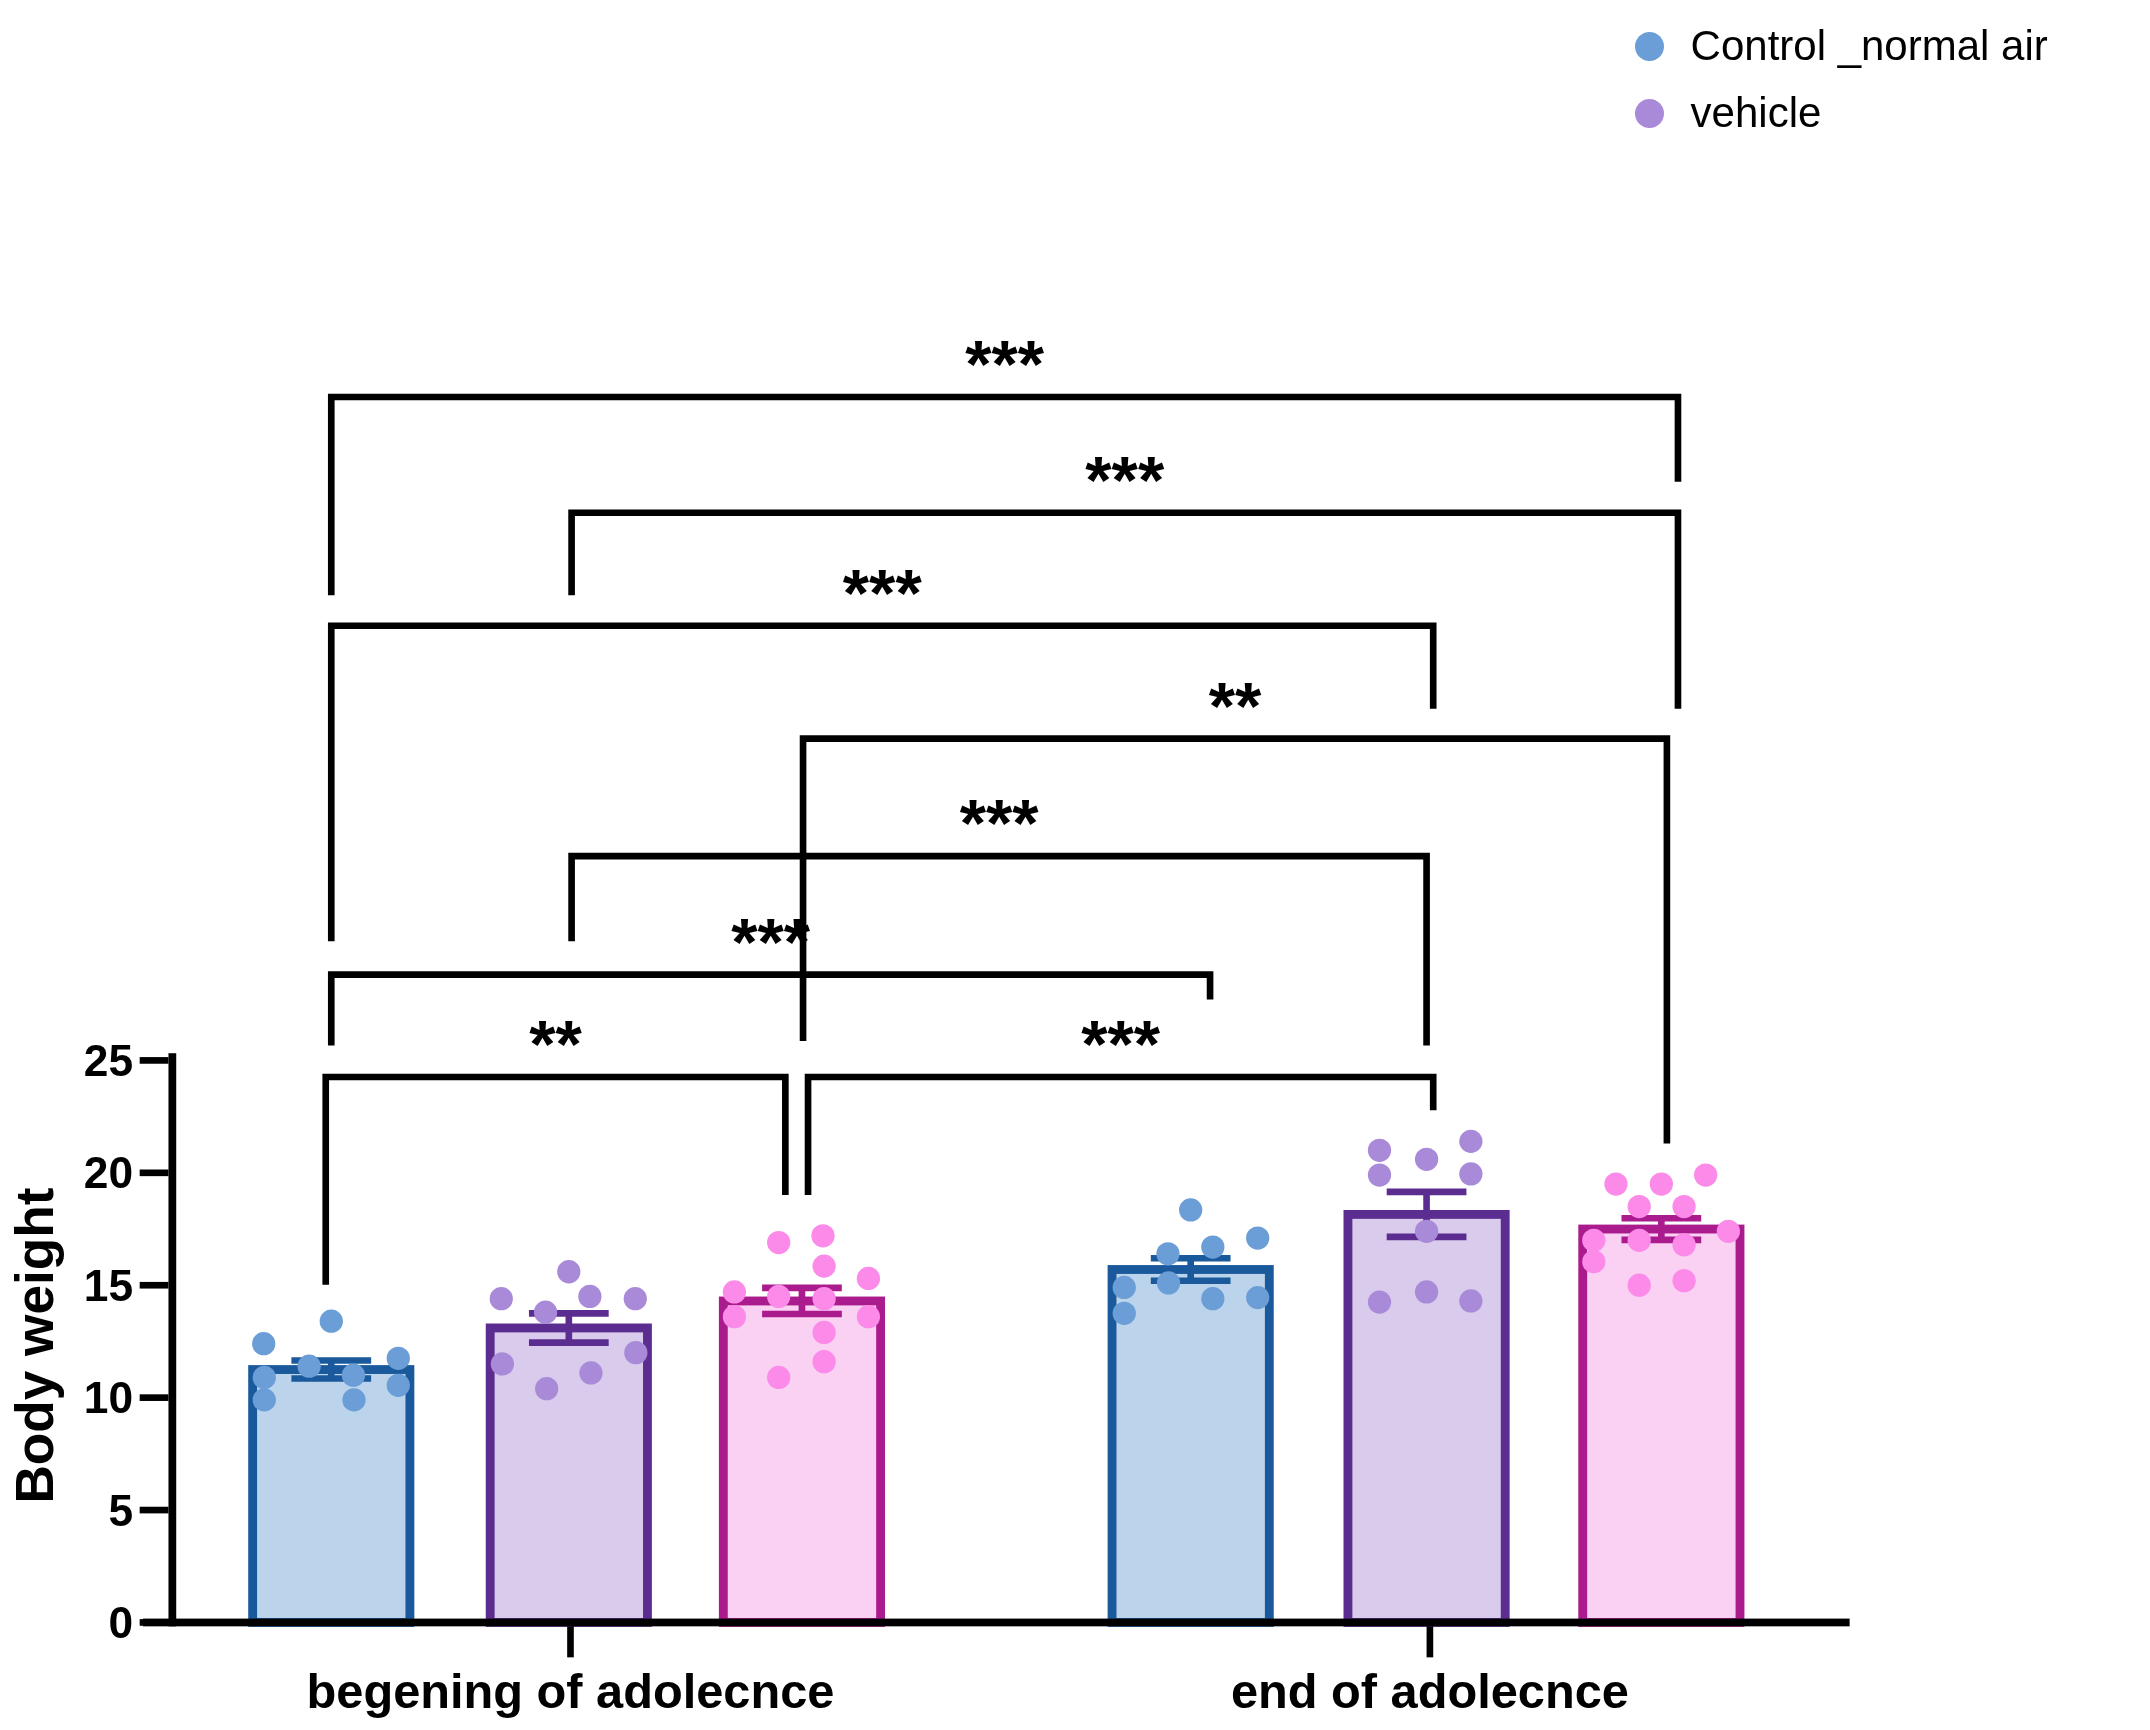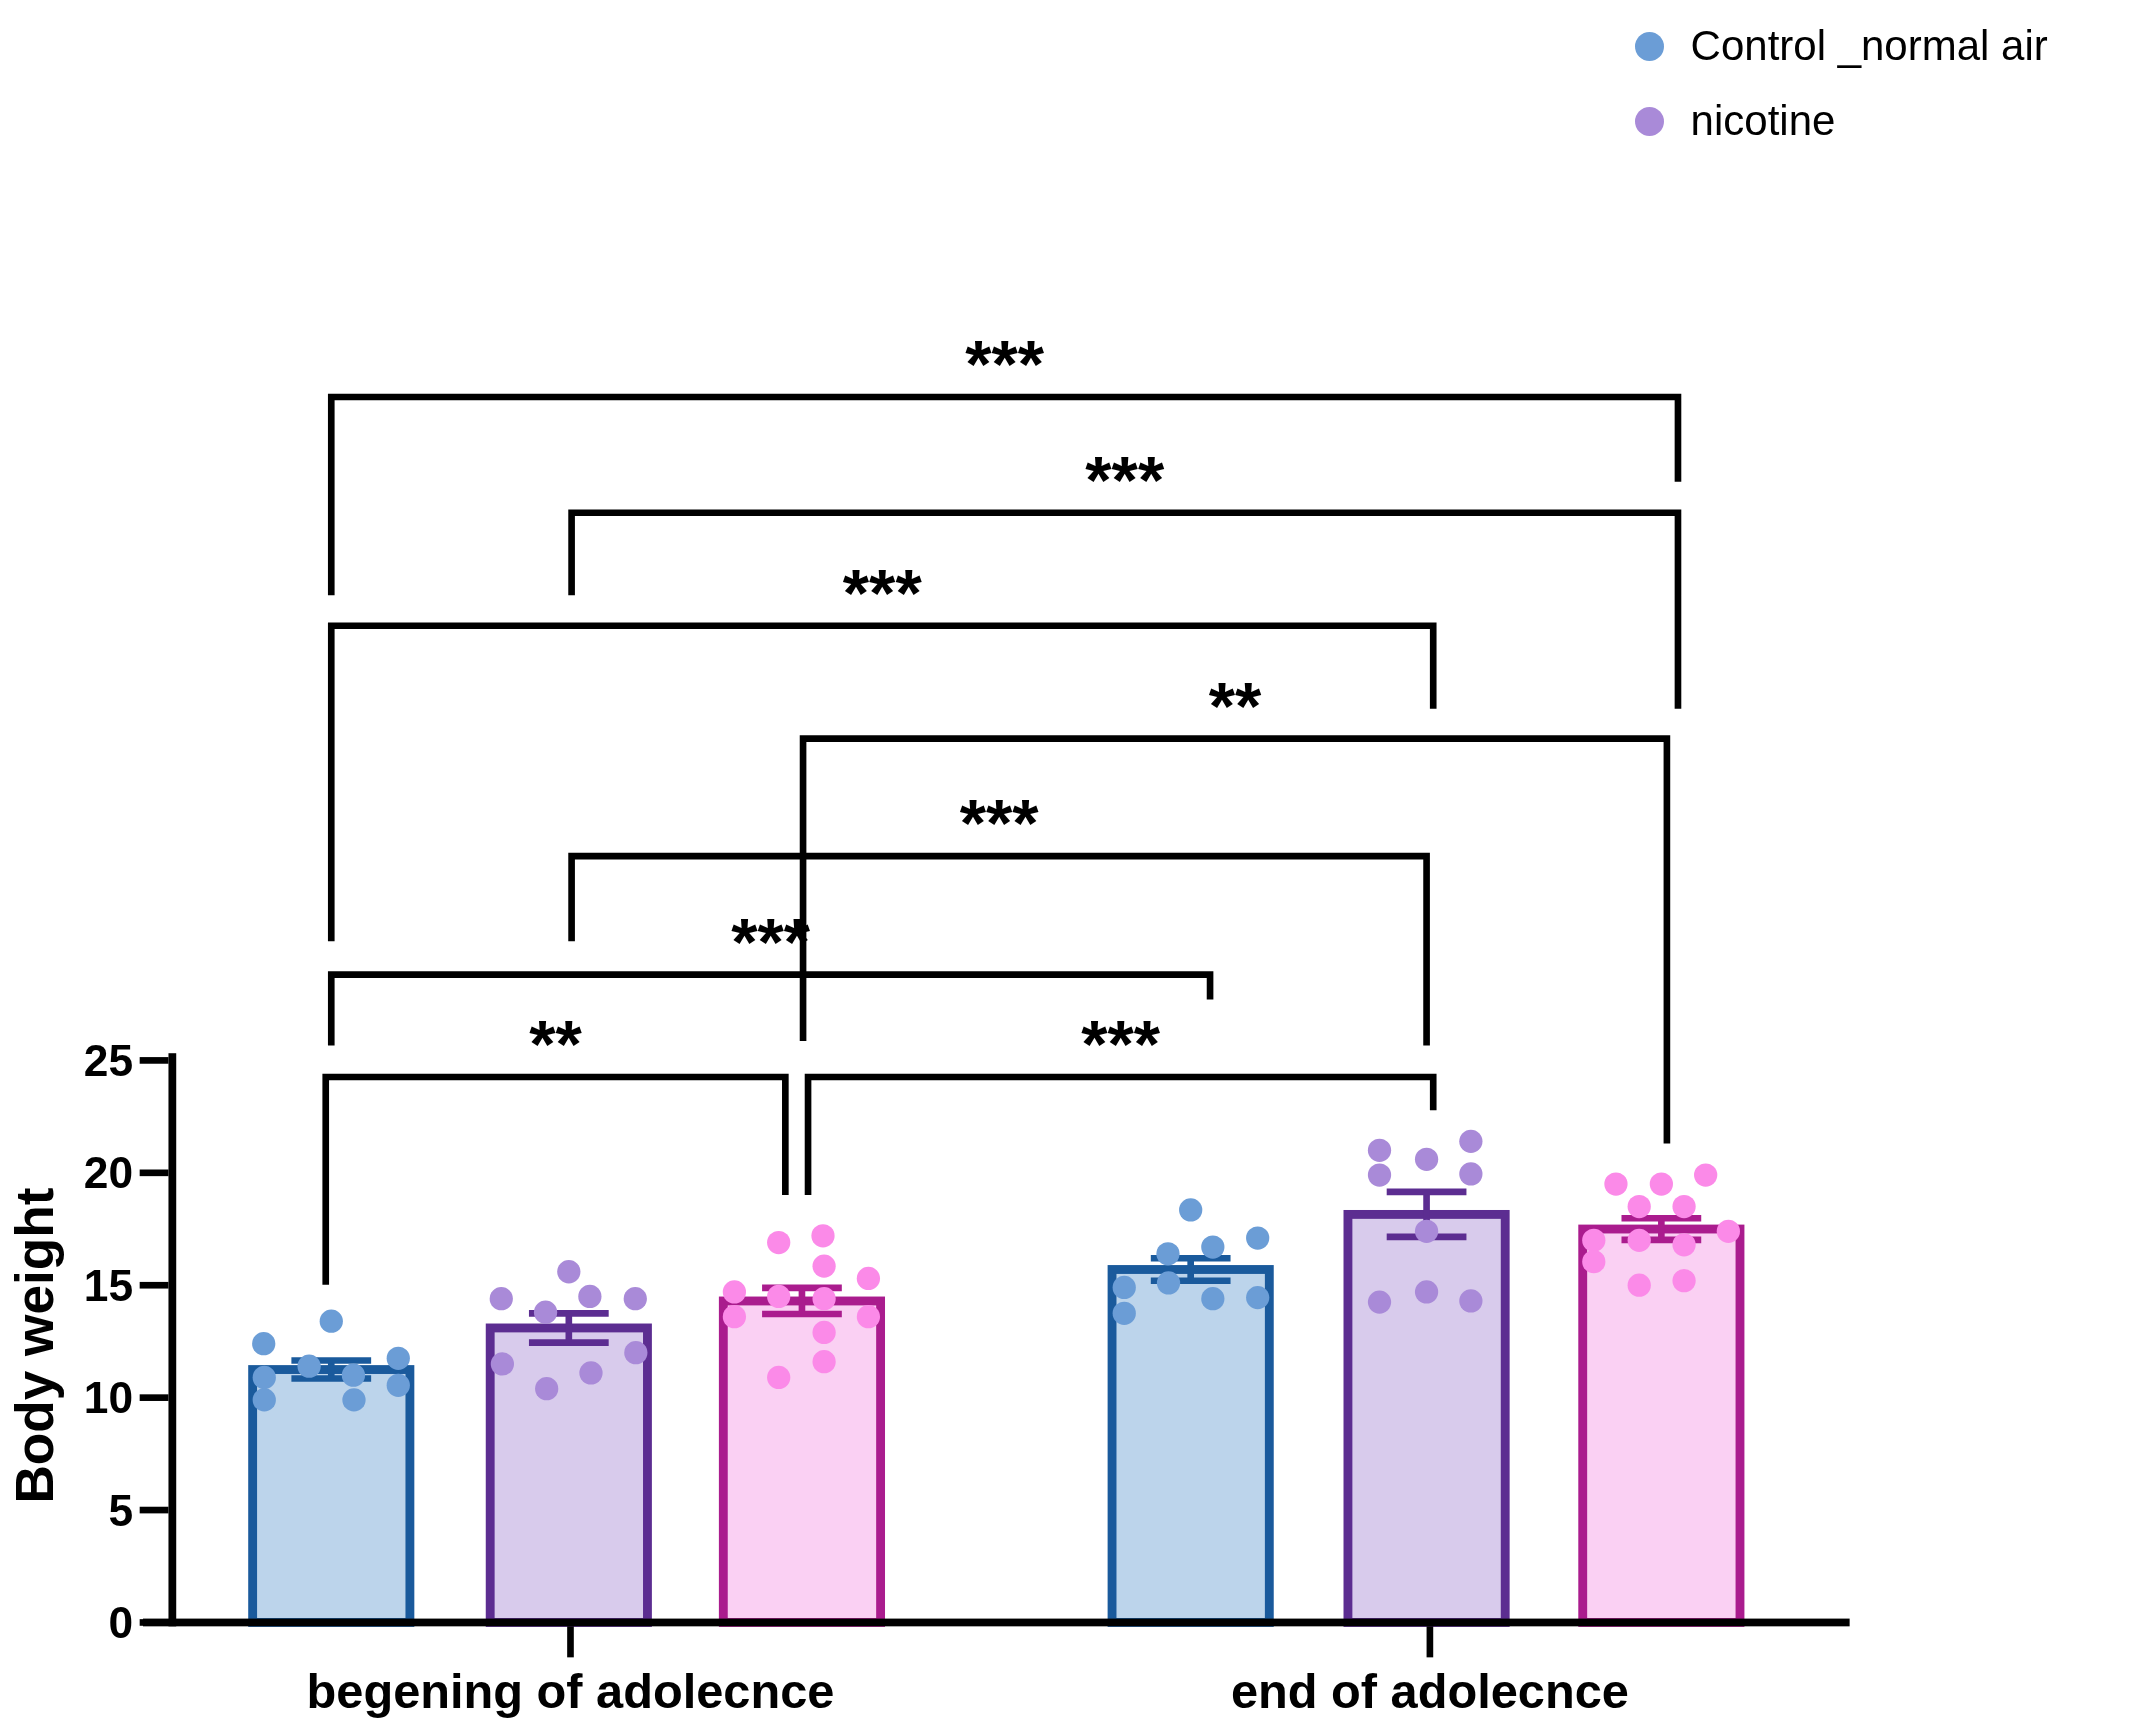--- a/index.html
+++ b/index.html
@@ -1,19 +1,19 @@
 <!DOCTYPE html>
 <html style="font-size:8.9px"><head>
 <meta charset="utf-8">
 <style>
   html,body{margin:0;padding:0;background:#ffffff;}
   body{width:2151px;height:1731px;overflow:hidden;font-family:"Liberation Sans",sans-serif;}
   #root{position:relative;width:2151px;height:1731px;background:#ffffff;}
   #chart-svg{position:absolute;left:0;top:0;}
-  .legend{position:absolute;left:1635px;top:15.5px;display:flex;flex-direction:column;gap:14px;}
+  .legend{position:absolute;left:1635px;top:15.5px;display:flex;flex-direction:column;gap:6px;}
   .legend-row{display:flex;align-items:center;gap:26.6px;height:61px;}
   .legend-dot{width:29px;height:29px;border-radius:50%;flex:0 0 auto;}
   .legend-label{font-size:42px;color:#000000;white-space:nowrap;}
 </style>
 </head>
 <body>
 
 <div id="root">
   <svg id="chart-svg" width="2151" height="1731" viewBox="0 0 3884 3126">
       <rect x="456" y="2473.25" width="284" height="456.75" fill="#BCD4EB" stroke="#1A5A9C" stroke-width="16"></rect>
@@ -137,17 +137,17 @@
       <text x="2023.5" y="1927" text-anchor="middle" font-size="122" font-weight="bold" fill="#000">***</text>
     </svg>
 
   <div class="legend">
     <div class="legend-row">
       <span class="legend-dot" style="background: rgb(107, 157, 214);"></span>
       <span class="legend-label">Control _normal air</span>
     </div>
     <div class="legend-row">
       <span class="legend-dot" style="background: rgb(169, 138, 216);"></span>
-      <span class="legend-label">nicotine</span>
+      <span class="legend-label">vehicle</span>
     </div>
   </div>
 </div>
 
 
 </body></html>

